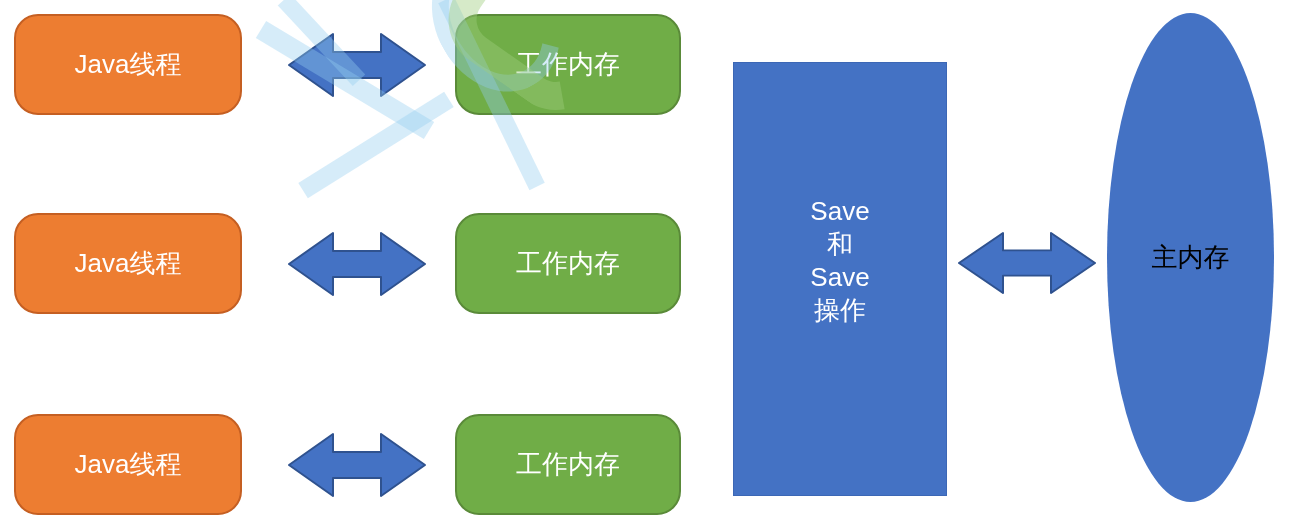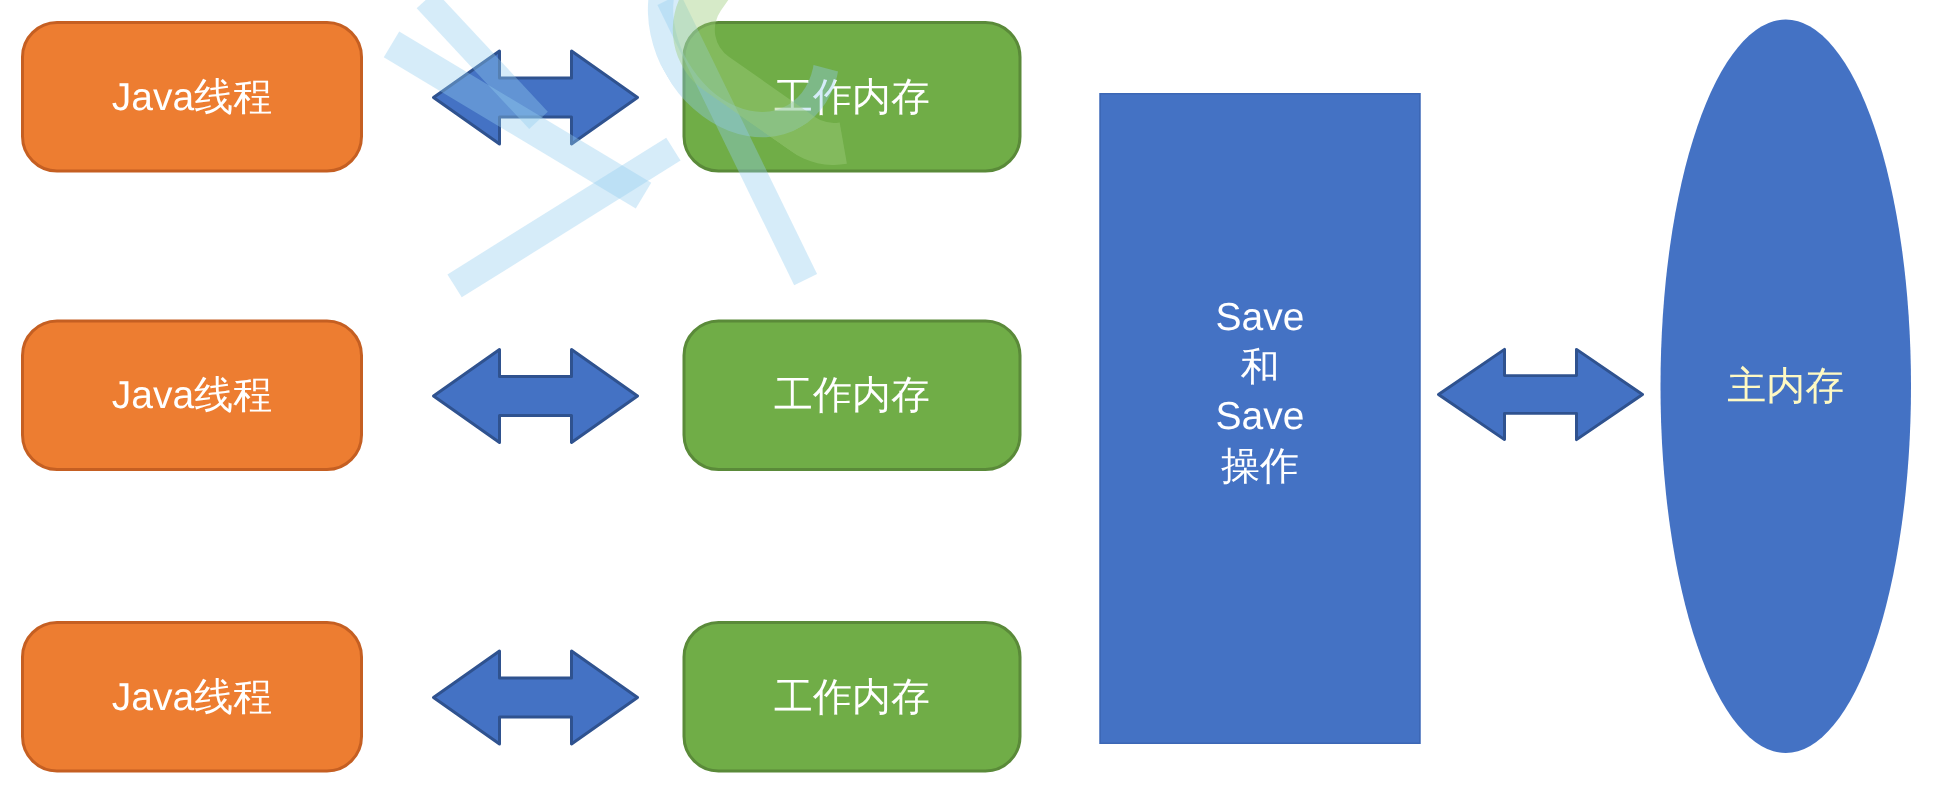--- a/index.html
+++ b/index.html
@@ -41,21 +41,21 @@
   }
   .saveload-text{
     color:#fff;font-size:26px;line-height:33px;text-align:center;
     transform:translateY(-18px);
   }
   
   .mainmem-ellipse{
     left:1107px;top:13px;width:167px;height:489px;border-radius:50%;
     background:var(--primary_blue,#4472C4);
     display:flex;align-items:center;justify-content:center;
-    color:#fef9c3;font-size:26px;
+    color:#000000;font-size:26px;
   }
   
   .wm{pointer-events:none;}
   .wm-blue{background:rgba(147,205,239,0.38);}
   .wm-stroke1{left:313px;top:-15px;width:17px;height:110px;transform:rotate(-43deg);}
   .wm-stroke2{left:335px;top:-18px;width:20px;height:196px;transform:rotate(-59deg);}
   .wm-stroke3{left:483px;top:-11px;width:17px;height:208px;transform:rotate(-26deg);}
   .wm-stroke4{left:367px;top:59px;width:18px;height:172px;transform:rotate(58deg);}
   .wm-ring-blue{
     left:436px;top:-55px;width:120px;height:150px;border-radius:50%;

